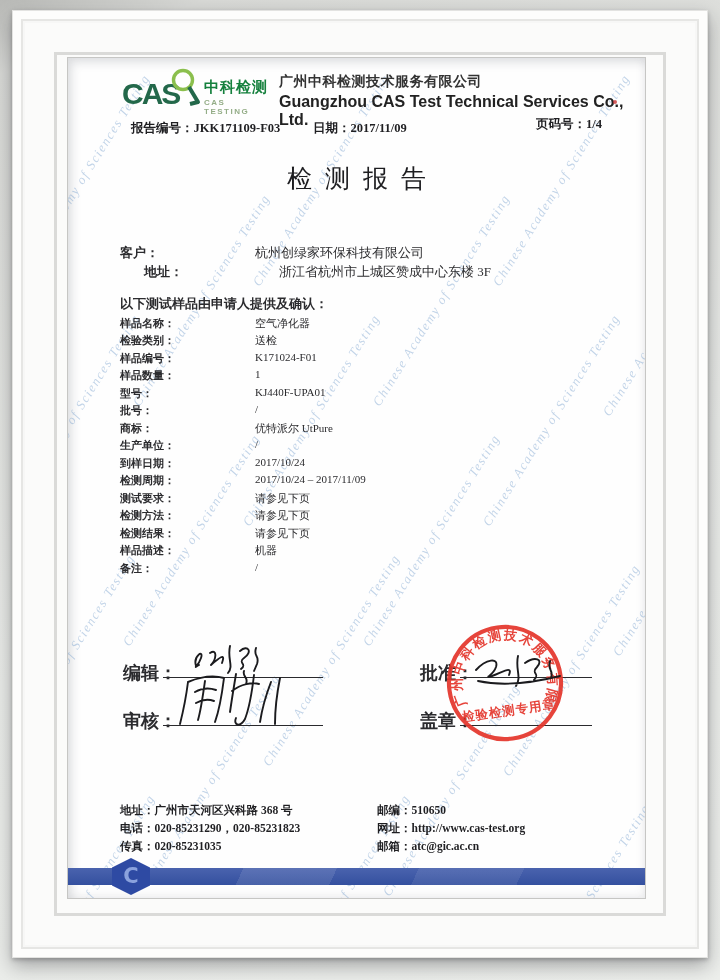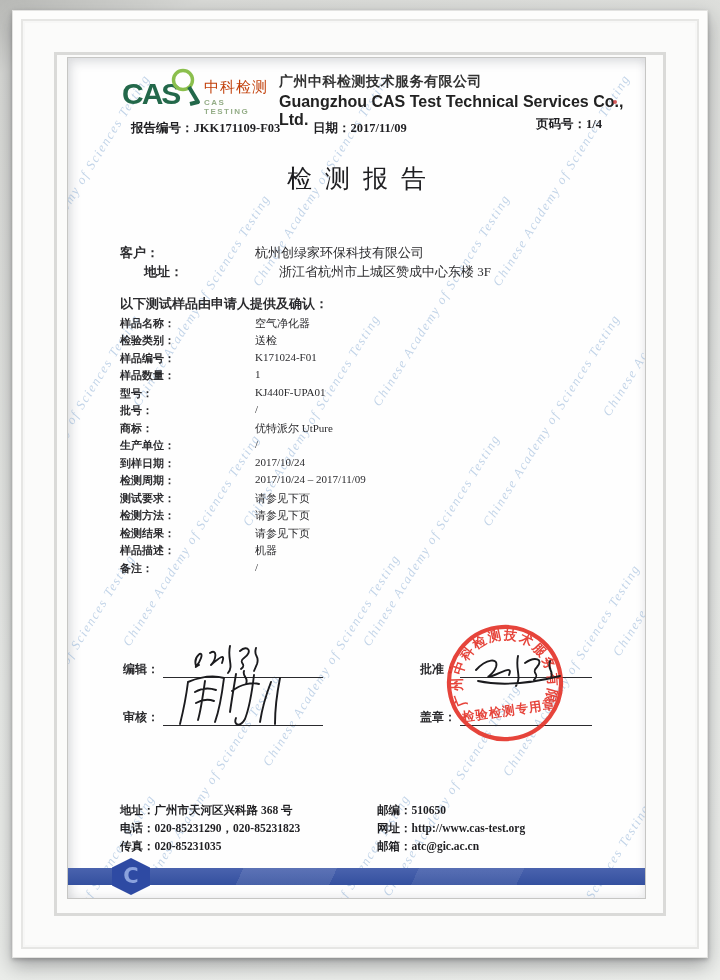--- a/index.html
+++ b/index.html
@@ -42,21 +42,21 @@
   .title{left:0;right:0;top:104px;text-align:center;font-size:25px;font-weight:400;
          letter-spacing:13px;padding-left:13px;color:#1d1d20;}
   
   .irow{left:52px;height:19px;font-size:13px;}
   .irow .lab{display:inline-block;width:135px;font-weight:bold;}
   .intro{left:52px;top:237px;font-size:13px;font-weight:bold;}
   .frow{left:52px;height:17px;font-size:11px;}
   .frow .flabel{display:inline-block;width:135px;font-weight:bold;vertical-align:top;}
   .frow .fvalue{font-weight:normal;}
   
-  .siglab{font-size:12px;font-weight:bold;}
+  .siglab{font-size:18px;font-weight:bold;}
   .sigline{position:absolute;height:0;border-bottom:1.4px solid #2a2a2d;}
   .sig{position:absolute;}
   .sig path{fill:none;stroke:#1b1b1e;stroke-width:1.9;stroke-linecap:round;stroke-linejoin:round;}
   .stamp{position:absolute;left:374px;top:562px;width:126px;height:126px;transform:rotate(-8deg);opacity:.92;}
   
   .foot{font-size:11.5px;font-weight:bold;color:#1f1f22;}
   .bar{
     position:absolute;left:0;right:0;top:810px;height:17px;
     background:
       linear-gradient(115deg,rgba(255,255,255,0) 30%,rgba(255,255,255,.10) 30%,rgba(255,255,255,.10) 46%,rgba(255,255,255,0) 46%),
@@ -102,21 +102,21 @@
 
     <div class="content">
 
       <div class="abs" style="left:52px;top:8px;width:150px;height:46px;">
         <svg width="150" height="46" viewBox="0 0 150 46">
           <text x="2" y="38" font-family="Liberation Sans, DejaVu Sans, sans-serif" font-weight="bold" font-size="30" fill="#23684a" letter-spacing="-2">CAS</text>
           <circle cx="63" cy="14" r="9.5" fill="none" stroke="#8bbf4d" stroke-width="3.4"></circle>
           <path d="M69,21 L78,36 L70,38" fill="none" stroke="#23684a" stroke-width="4" stroke-linejoin="round"></path>
         </svg>
         <div class="abs" style="left:84px;top:12px;">
-          <div class="sans" style="font-size:15px;font-weight:normal;color:#c2410c;letter-spacing:1px;">中科检测</div>
+          <div class="sans" style="font-size:15px;font-weight:bold;color:#15803d;letter-spacing:1px;">中科检测</div>
           <div class="sans" style="font-size:8px;font-weight:bold;color:#94ad87;letter-spacing:1.5px;margin-top:1px;">CAS TESTING</div>
         </div>
       </div>
 
       <div class="abs sans" style="left:211px;top:15px;">
         <div class="company-cn">广州中科检测技术服务有限公司</div>
         <div class="company-en">Guangzhou CAS Test Technical Services Co., Ltd.</div>
       </div>
 
       <div class="abs meta" style="left:47px;top:62px;">

